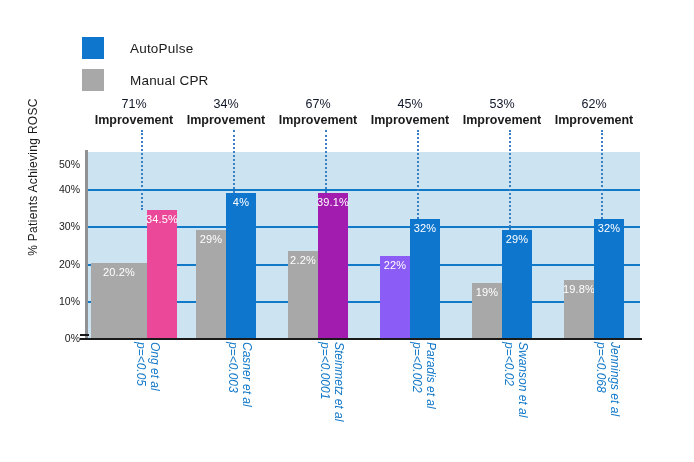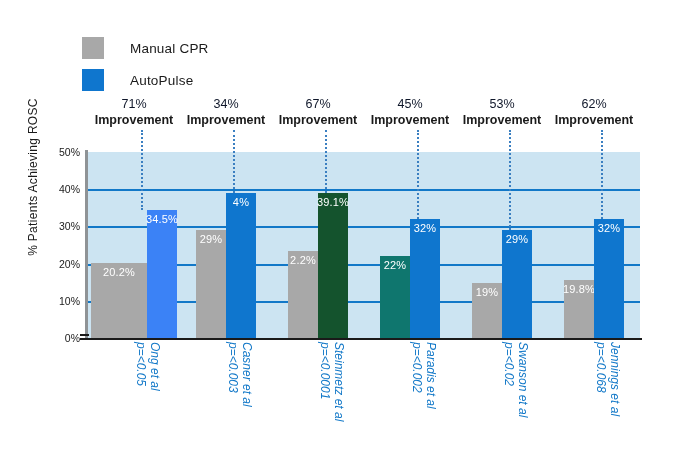--- a/index.html
+++ b/index.html
@@ -211,27 +211,27 @@
     line-height: 14px;
     text-align: left;
   }
   .xrot .line2 { display: block; }
 </style>
 </head>
 <body>
 
 <div id="legend">
   <div class="legend-row">
+    <span class="legend-swatch" style="background: rgb(15, 118, 206);"></span>
+    <span class="legend-label">AutoPulse</span>
+  </div>
+  <div class="legend-row">
     <span class="legend-swatch" style="background: rgb(168, 168, 168);"></span>
     <span class="legend-label">Manual CPR</span>
   </div>
-  <div class="legend-row">
-    <span class="legend-swatch" style="background: rgb(15, 118, 206);"></span>
-    <span class="legend-label">AutoPulse</span>
-  </div>
 </div>
 
 <div id="improvements">
     <div class="improve-cell">
       <div class="improve-pct">71%</div>
       <div class="improve-word">Improvement</div>
       <div class="leader" style="height: 79.66px; top: 34px;"></div>
     </div>
     <div class="improve-cell">
       <div class="improve-pct">34%</div>
@@ -254,21 +254,21 @@
       <div class="leader" style="height: 100.12px; top: 34px;"></div>
     </div>
     <div class="improve-cell">
       <div class="improve-pct">62%</div>
       <div class="improve-word">Improvement</div>
       <div class="leader" style="height: 88.96px; top: 34px;"></div>
     </div>
   </div>
 
 <div id="yticks">
-    <div class="ytick" style="top: 0px;">50%</div>
+    <div class="ytick" style="top: 12px;">50%</div>
     <div class="ytick" style="top: 37.2px;">40%</div>
     <div class="ytick" style="top: 74.4px;">30%</div>
     <div class="ytick" style="top: 111.6px;">20%</div>
     <div class="ytick" style="top: 148.8px;">10%</div>
     <div class="ytick" style="top: 186px;">0%</div>
   </div>
 <div id="y-axis-title">% Patients Achieving ROSC</div>
 <div id="y-axis-line"></div>
 
 <div id="plot-wrap">
@@ -277,42 +277,42 @@
       <div class="gridline" style="top: 37.2px;"></div>
       <div class="gridline" style="top: 74.4px;"></div>
       <div class="gridline" style="top: 111.6px;"></div>
       <div class="gridline" style="top: 148.8px;"></div>
     </div>
   <div id="groups">
       <div class="group">
         <div class="bar manual" style="background: rgb(168, 168, 168); height: 75.144px; padding-left: 26px;">
           <span class="bar-label">20.2%</span>
         </div>
-        <div class="bar auto" style="background: #3b82f6; height: 128.34px;">
+        <div class="bar auto" style="background: #ec4899; height: 128.34px;">
           <span class="bar-label">34.5%</span>
         </div>
       </div>
       <div class="group">
         <div class="bar manual" style="background: rgb(168, 168, 168); height: 107.88px;">
           <span class="bar-label">29%</span>
         </div>
         <div class="bar auto" style="background: rgb(15, 118, 206); height: 145.08px;">
           <span class="bar-label">4%</span>
         </div>
       </div>
       <div class="group">
         <div class="bar manual" style="background: rgb(168, 168, 168); height: 87.048px;">
           <span class="bar-label">2.2%</span>
         </div>
-        <div class="bar auto" style="background: #14532d; height: 145.452px;">
+        <div class="bar auto" style="background: #a21caf; height: 145.452px;">
           <span class="bar-label">39.1%</span>
         </div>
       </div>
       <div class="group">
-        <div class="bar manual" style="background: #0f766e; height: 81.84px;">
+        <div class="bar manual" style="background: #8b5cf6; height: 81.84px;">
           <span class="bar-label">22%</span>
         </div>
         <div class="bar auto" style="background: rgb(15, 118, 206); height: 119.04px;">
           <span class="bar-label">32%</span>
         </div>
       </div>
       <div class="group">
         <div class="bar manual" style="background: rgb(168, 168, 168); height: 55px;">
           <span class="bar-label">19%</span>
         </div>

